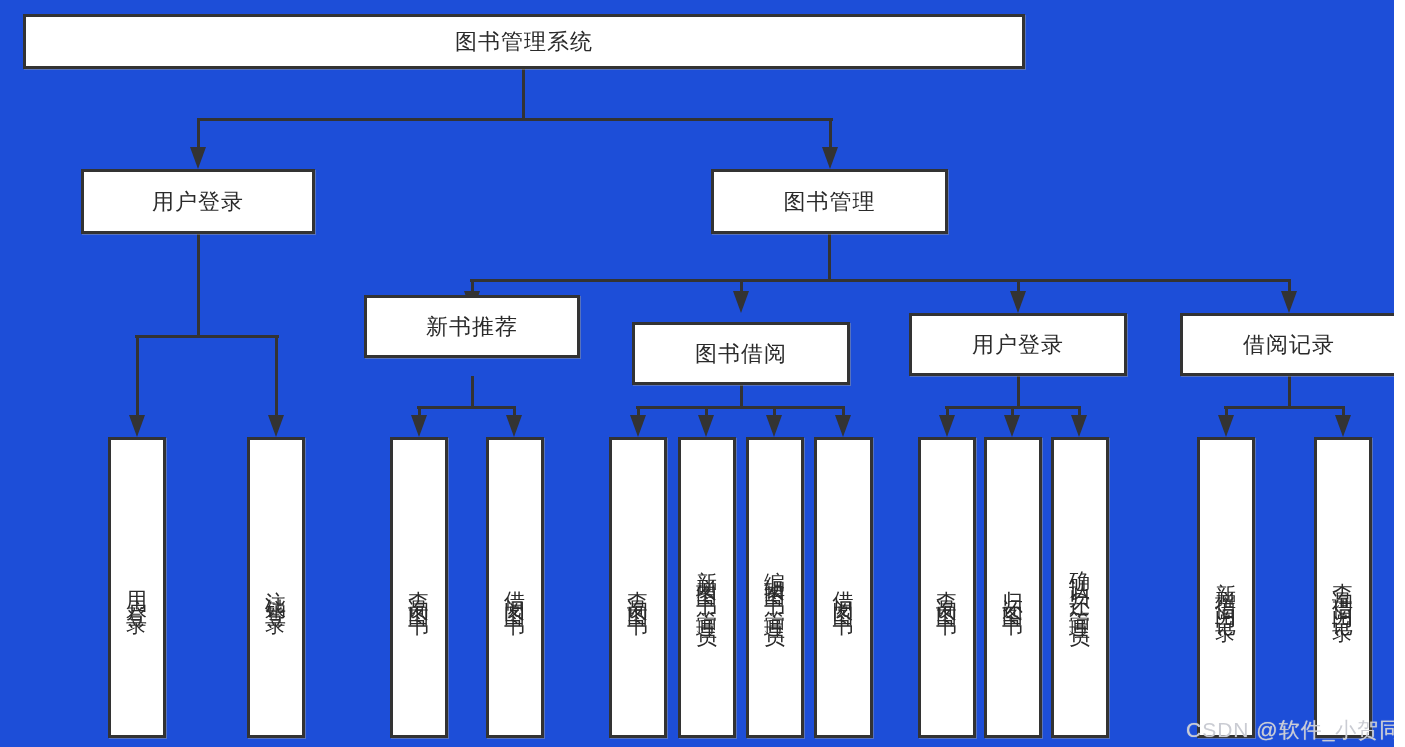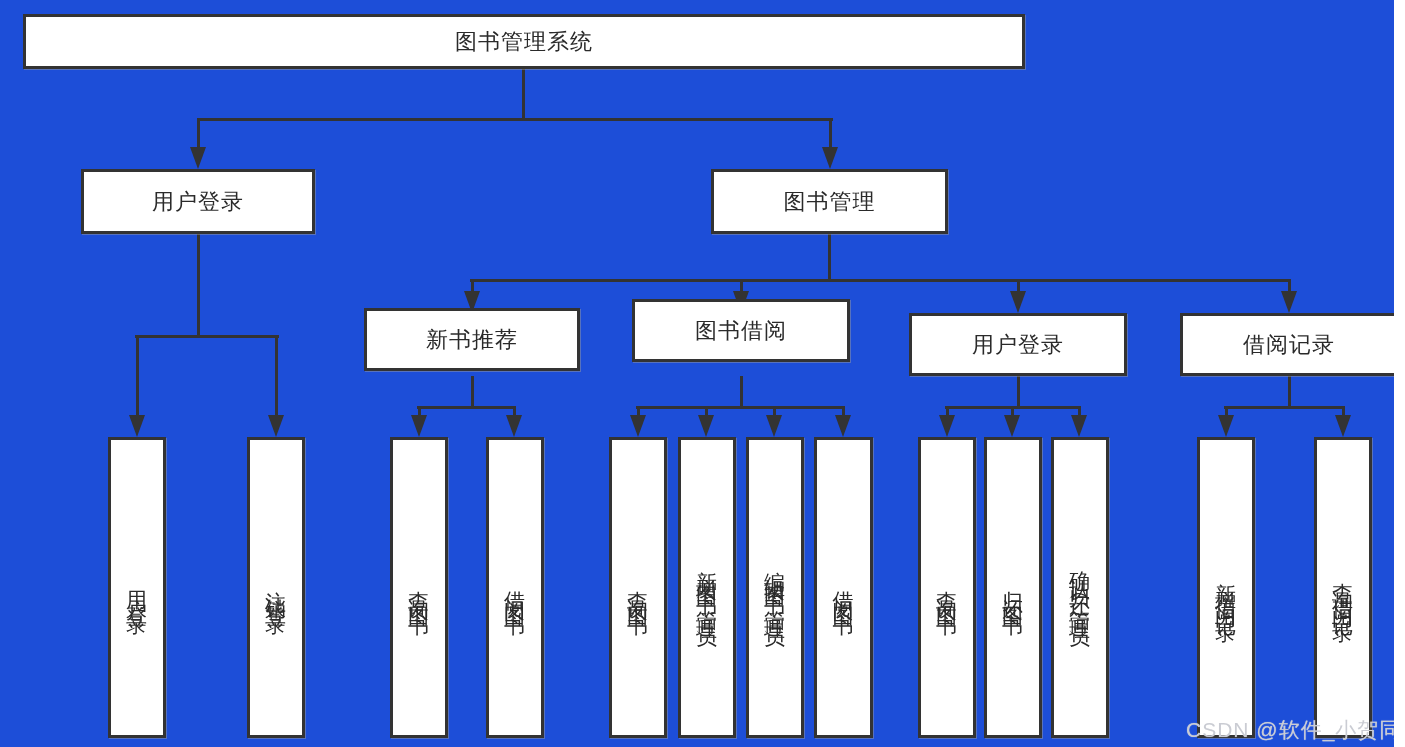--- a/index.html
+++ b/index.html
@@ -89,22 +89,22 @@
   <div class="hline" style="left:470px; top:279px; width:821px;"></div>
   <div class="stem" style="left:471px; top:279px; height:12px;"></div>
   <div class="ahead" style="left:464px; top:291px;"></div>
   <div class="stem" style="left:740px; top:279px; height:12px;"></div>
   <div class="ahead" style="left:733px; top:291px;"></div>
   <div class="stem" style="left:1017px; top:279px; height:12px;"></div>
   <div class="ahead" style="left:1010px; top:291px;"></div>
   <div class="stem" style="left:1288px; top:279px; height:12px;"></div>
   <div class="ahead" style="left:1281px; top:291px;"></div>
 
-  <div class="box" style="left:364px; top:308px; width:216px; height:63px;">新书推荐</div>
-  <div class="box" style="left:632px; top:299px; width:218px; height:63px;">图书借阅</div>
+  <div class="box" style="left:364px; top:295px; width:216px; height:63px;">新书推荐</div>
+  <div class="box" style="left:632px; top:322px; width:218px; height:63px;">图书借阅</div>
   <div class="box" style="left:909px; top:313px; width:218px; height:63px;">用户登录</div>
   <div class="box" style="left:1180px; top:313px; width:218px; height:63px;">借阅记录</div>
 
   <div class="vline" style="left:471px; top:376px; height:30px;"></div>
   <div class="hline" style="left:417px; top:406px; width:99px;"></div>
   <div class="stem" style="left:418px; top:406px; height:9px;"></div>
   <div class="ahead" style="left:411px; top:415px;"></div>
   <div class="stem" style="left:513px; top:406px; height:9px;"></div>
   <div class="ahead" style="left:506px; top:415px;"></div>
 

